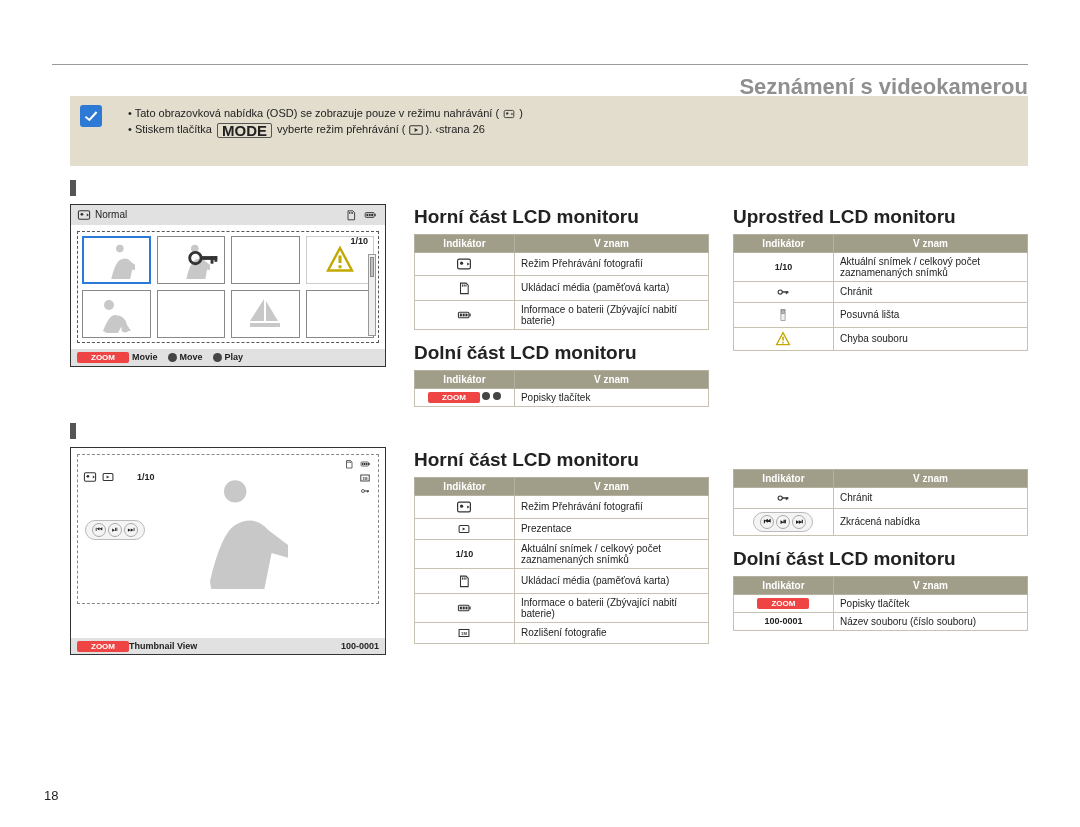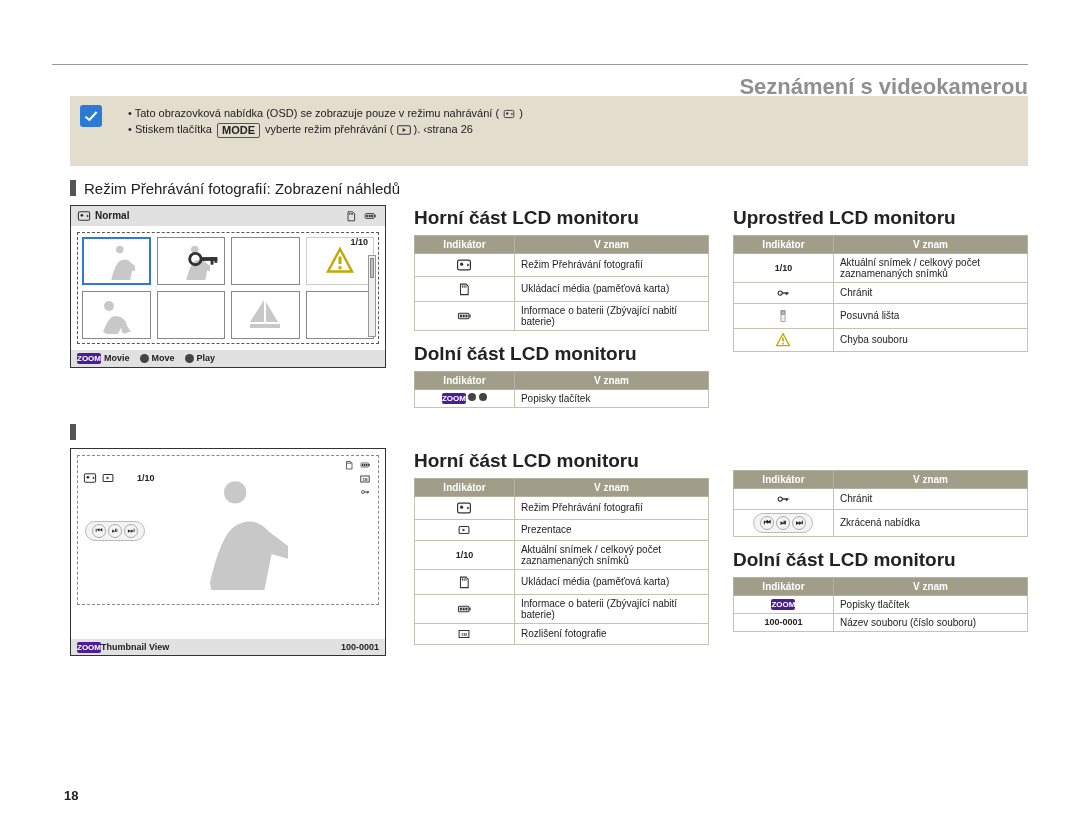--- a/index.html
+++ b/index.html
@@ -11,50 +11,50 @@
     --accent:#2d7ad6;
     --brown:#8a8878;
     --olive-head:#a09d89;
     --beige-panel:#e2ddcd;
   }
   *{box-sizing:border-box}
   body{margin:0;font-family:Arial,Helvetica,sans-serif;color:var(--ink);background:#fff;}
   .page{position:relative;width:var(--page-w);height:var(--page-h);margin:0 auto;padding:36px 52px 30px 70px;border:0;}
   .rule{position:absolute;left:52px;right:52px;top:64px;border-top:1px solid var(--border);}
   .title{position:absolute;right:52px;top:74px;font-size:22px;font-weight:700;color:var(--muted);}
-  .pageno{position:absolute;left:44px;bottom:24px;font-size:13px;font-weight:700;color:var(--ink);margin-left:20px;}
+  .pageno{position:absolute;left:44px;bottom:24px;font-size:13px;font-weight:400;color:var(--ink);}
   .note-box{position:relative;margin-top:60px;background:var(--beige-panel);padding:10px 12px 28px 58px;font-size:11px;line-height:1.45;}
   .note-box .mark{position:absolute;left:10px;top:9px;width:22px;height:22px;background:var(--accent);border-radius:3px;display:flex;align-items:center;justify-content:center;}
   .note-box .mark svg{width:16px;height:16px;stroke:#fff;fill:none;stroke-width:2.5}
-  .note-box .pill{display:inline-block;border:1px solid #555;border-radius:2px;padding:0 4px;font-size:11px;font-weight:700;line-height:13px;vertical-align:middle;margin:0 2px;}
+  .note-box .pill{display:inline-block;border:1px solid #555;border-radius:2px;padding:0 4px;font-size:15px;font-weight:700;line-height:13px;vertical-align:middle;margin:0 2px;}
   .section-head{display:flex;align-items:center;margin-top:14px;font-size:15px;}
   .section-head .bar{width:6px;height:16px;background:#555;margin-right:8px;}
   .cols{display:flex;gap:28px;margin-top:8px;}
   .left-col{width:316px;flex:none;}
   .right-area{flex:1;display:flex;gap:24px;}
   .right-col{flex:1;min-width:0;}
   .subhead{font-weight:700;font-size:19px;margin:2px 0 6px;}
   .lcd{border:1px solid #333;background:#fff;width:316px;}
-  .lcd-top{display:flex;align-items:center;justify-content:space-between;background:#e1e1e1;padding:3px 6px;font-size:10px;font-weight:700;}
+  .lcd-top{display:flex;align-items:center;justify-content:space-between;background:#e1e1e1;padding:3px 6px;font-size:10px;font-weight:400;}
   .lcd-top .icons{display:flex;align-items:center;gap:4px;}
   .lcd-grid{position:relative;padding:6px;}
   .gridwrap{border:1px dashed #555;padding:4px;position:relative;}
   .count{position:absolute;right:10px;top:4px;font-size:9px;font-weight:700;}
   .thumbs{display:grid;grid-template-columns:repeat(4,1fr);gap:6px;}
   .thumb{border:1px solid #888;height:48px;background:#fff;display:flex;align-items:center;justify-content:center;position:relative;}
   .thumb svg{width:38px;height:38px;fill:#bdbdbd;}
   .thumb.sel{border:2px solid #2d7ad6;}
   .thumb .tiny{position:absolute;right:2px;top:2px;font-size:8px;}
   .warnbox{border:1px solid #ccc;height:48px;display:flex;align-items:center;justify-content:center;}
   .warnbox svg{width:30px;height:30px;}
   .scroll{position:absolute;right:2px;top:22px;bottom:6px;width:8px;border:1px solid #999;background:#efefef;}
   .scroll .knob{position:absolute;left:1px;right:1px;top:2px;height:20px;background:#c0c0c0;border:1px solid #888;}
   .lcd-bot{display:flex;align-items:center;background:#e1e1e1;padding:3px 6px;font-size:9px;font-weight:700;gap:10px;}
   .lcd-bot .seg{display:flex;align-items:center;gap:3px;}
-  .badge{font-size:8px;background:#4c1d95;color:#fff;border-radius:2px;padding:1px 0;}
+  .badge{font-size:8px;background:#ef4444;color:#fff;border-radius:2px;padding:1px 14px;}
   .dot{display:flex;align-items:center;gap:3px;}
   .dot .c{width:9px;height:9px;border-radius:50%;background:#444;}
   table.info{width:100%;border-collapse:collapse;font-size:10px;}
   table.info th{background:var(--olive-head);color:#fff;font-weight:700;padding:3px 6px;text-align:center;border:1px solid #b5b0a0;}
   table.info td{border:1px solid #c7c2b2;padding:3px 6px;vertical-align:middle;}
   table.info td.ic{width:34%;text-align:center;font-size:9px;font-weight:700;}
   .ic svg{vertical-align:middle;}
   .navcluster{display:inline-flex;align-items:center;gap:2px;border:1px solid #bbb;border-radius:16px;padding:2px 6px;background:#f4f4f4;}
   .navcluster .nb{width:14px;height:14px;border:1px solid #aaa;border-radius:50%;display:flex;align-items:center;justify-content:center;font-size:8px;}
   
@@ -161,21 +161,20 @@
             <rect x="1" y="1" width="18" height="12" rx="2" fill="none" stroke="#333" stroke-width="1.5"></rect>
             <polygon points="8,4 8,10 13,7" fill="#333"></polygon>
           </svg>
         </span>
       <span> ).  ‹strana 26</span>
     </div>
   </div>
 
   <div class="section-head">
     <span class="bar"></span>
-      <span>Režim Přehrávání fotografií: Zobrazení náhledů</span>
   </div>
 
   <div class="cols">
 
     <div class="left-col">
       <div class="lcd">
         <div class="lcd-top">
           <span class="icons">
             <span class="ico">
                 <svg width="14" height="14" viewBox="0 0 20 20">

